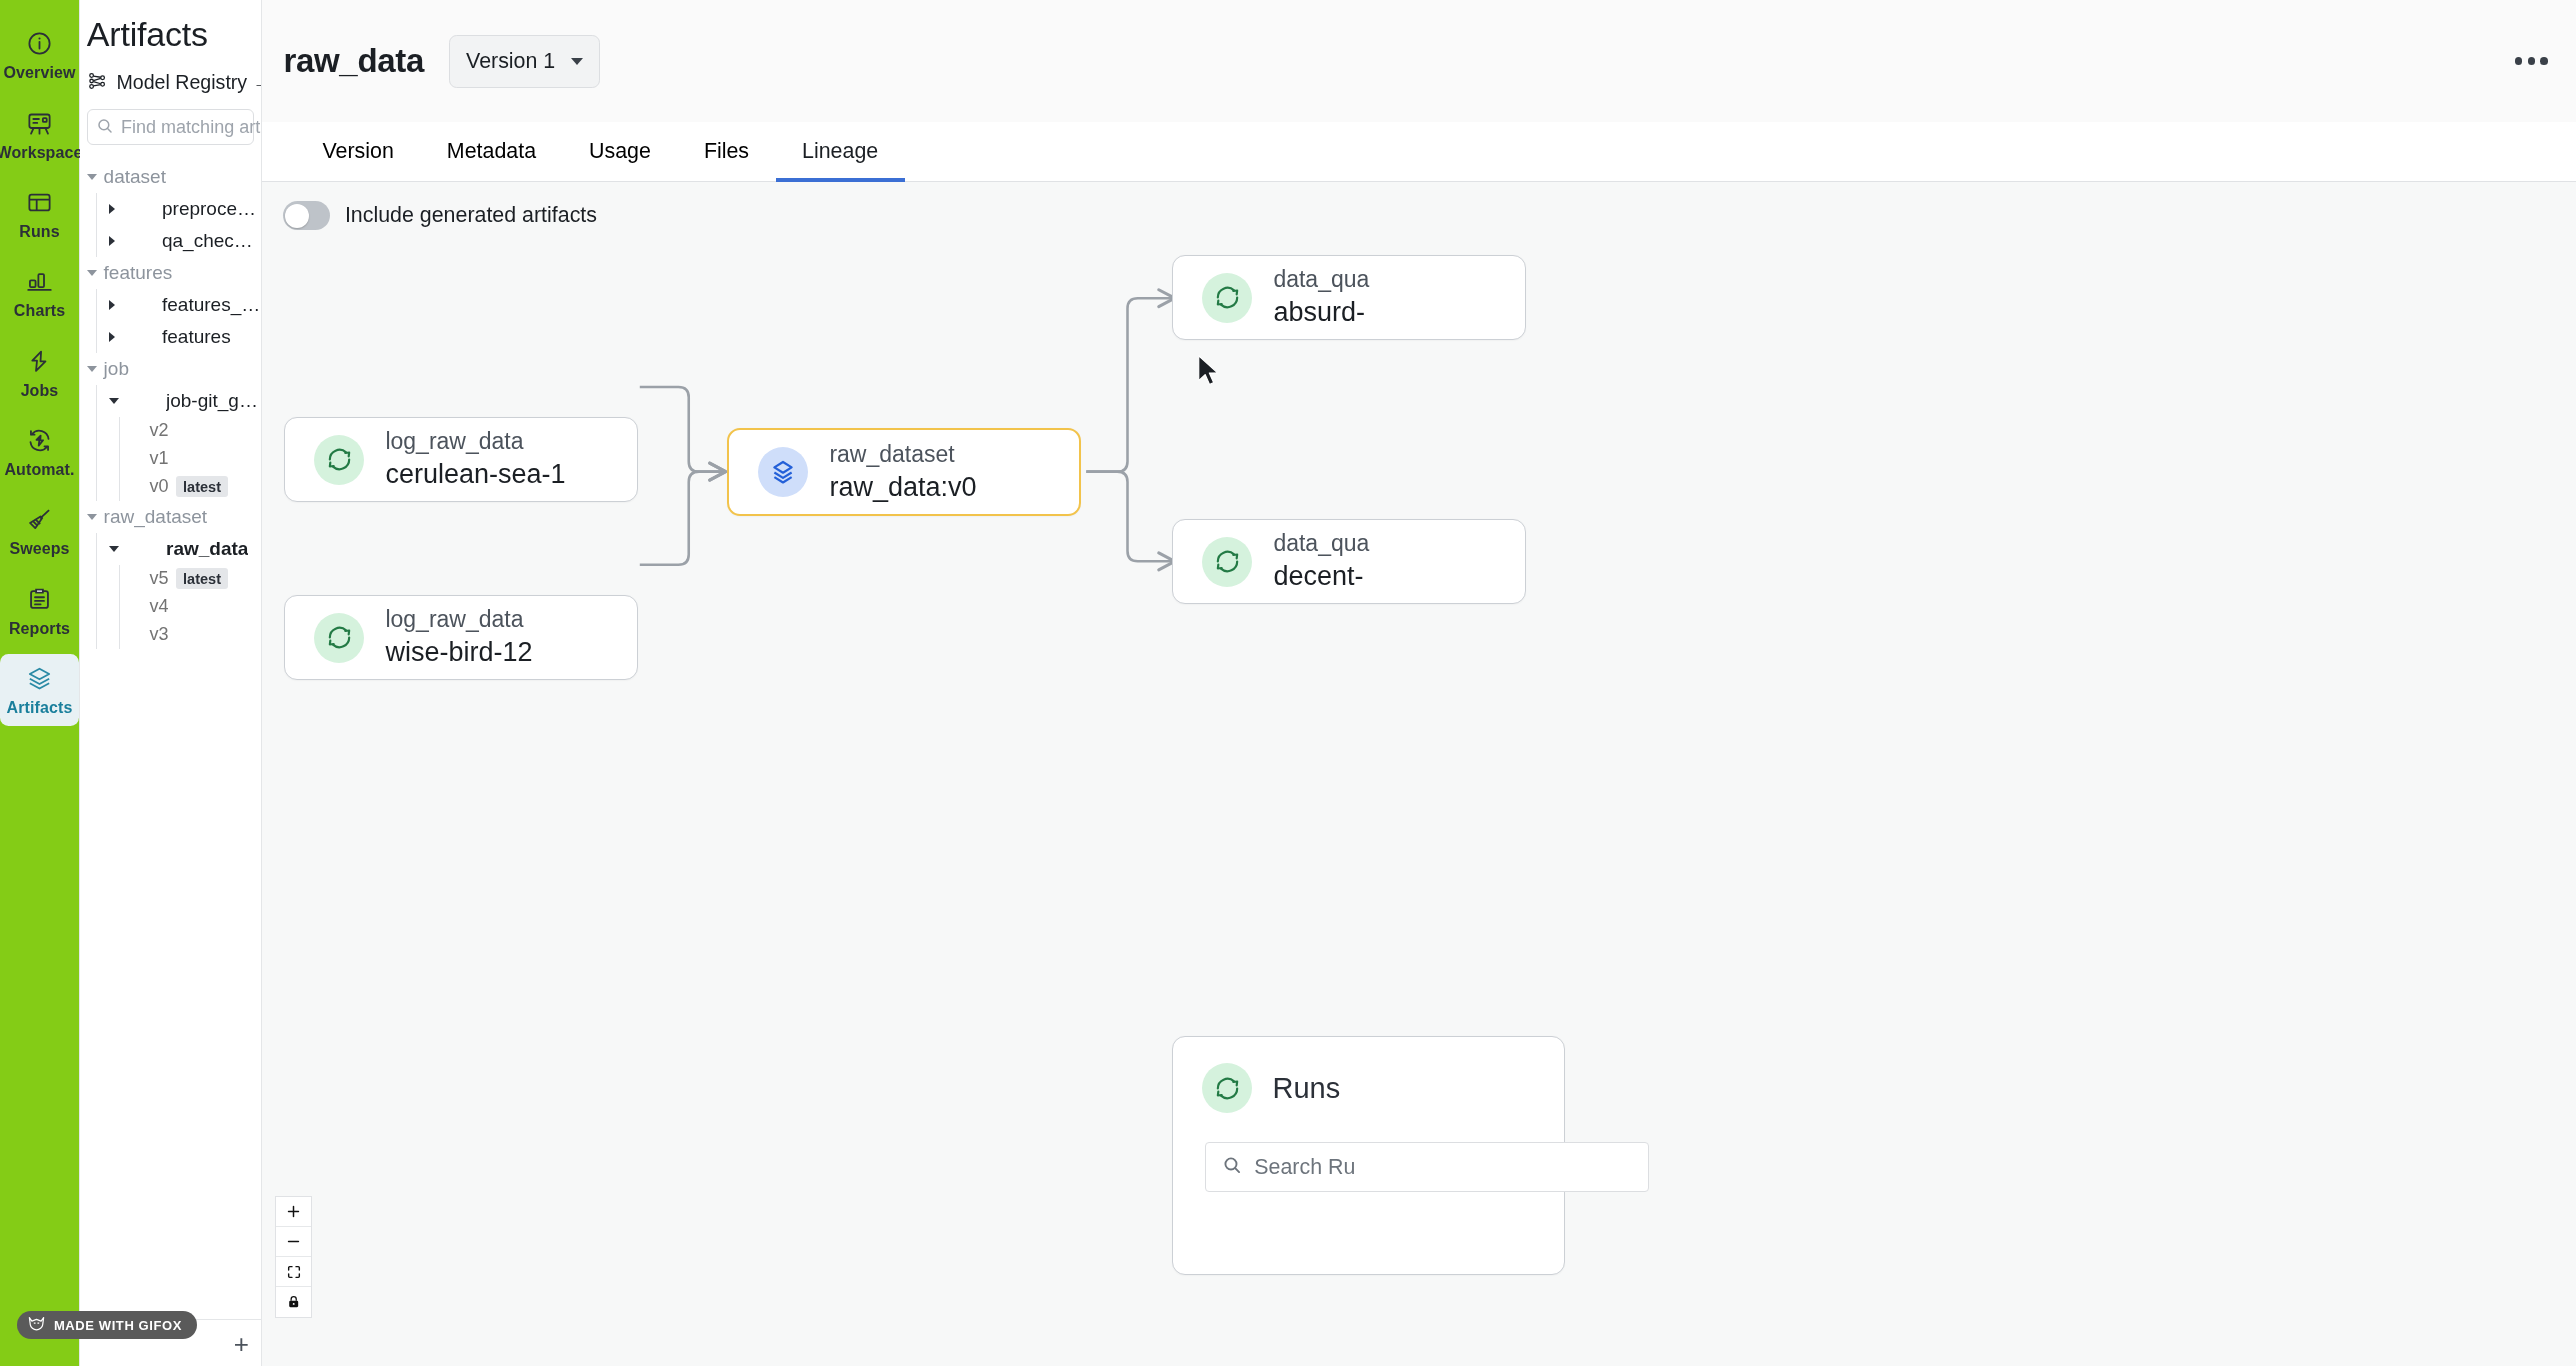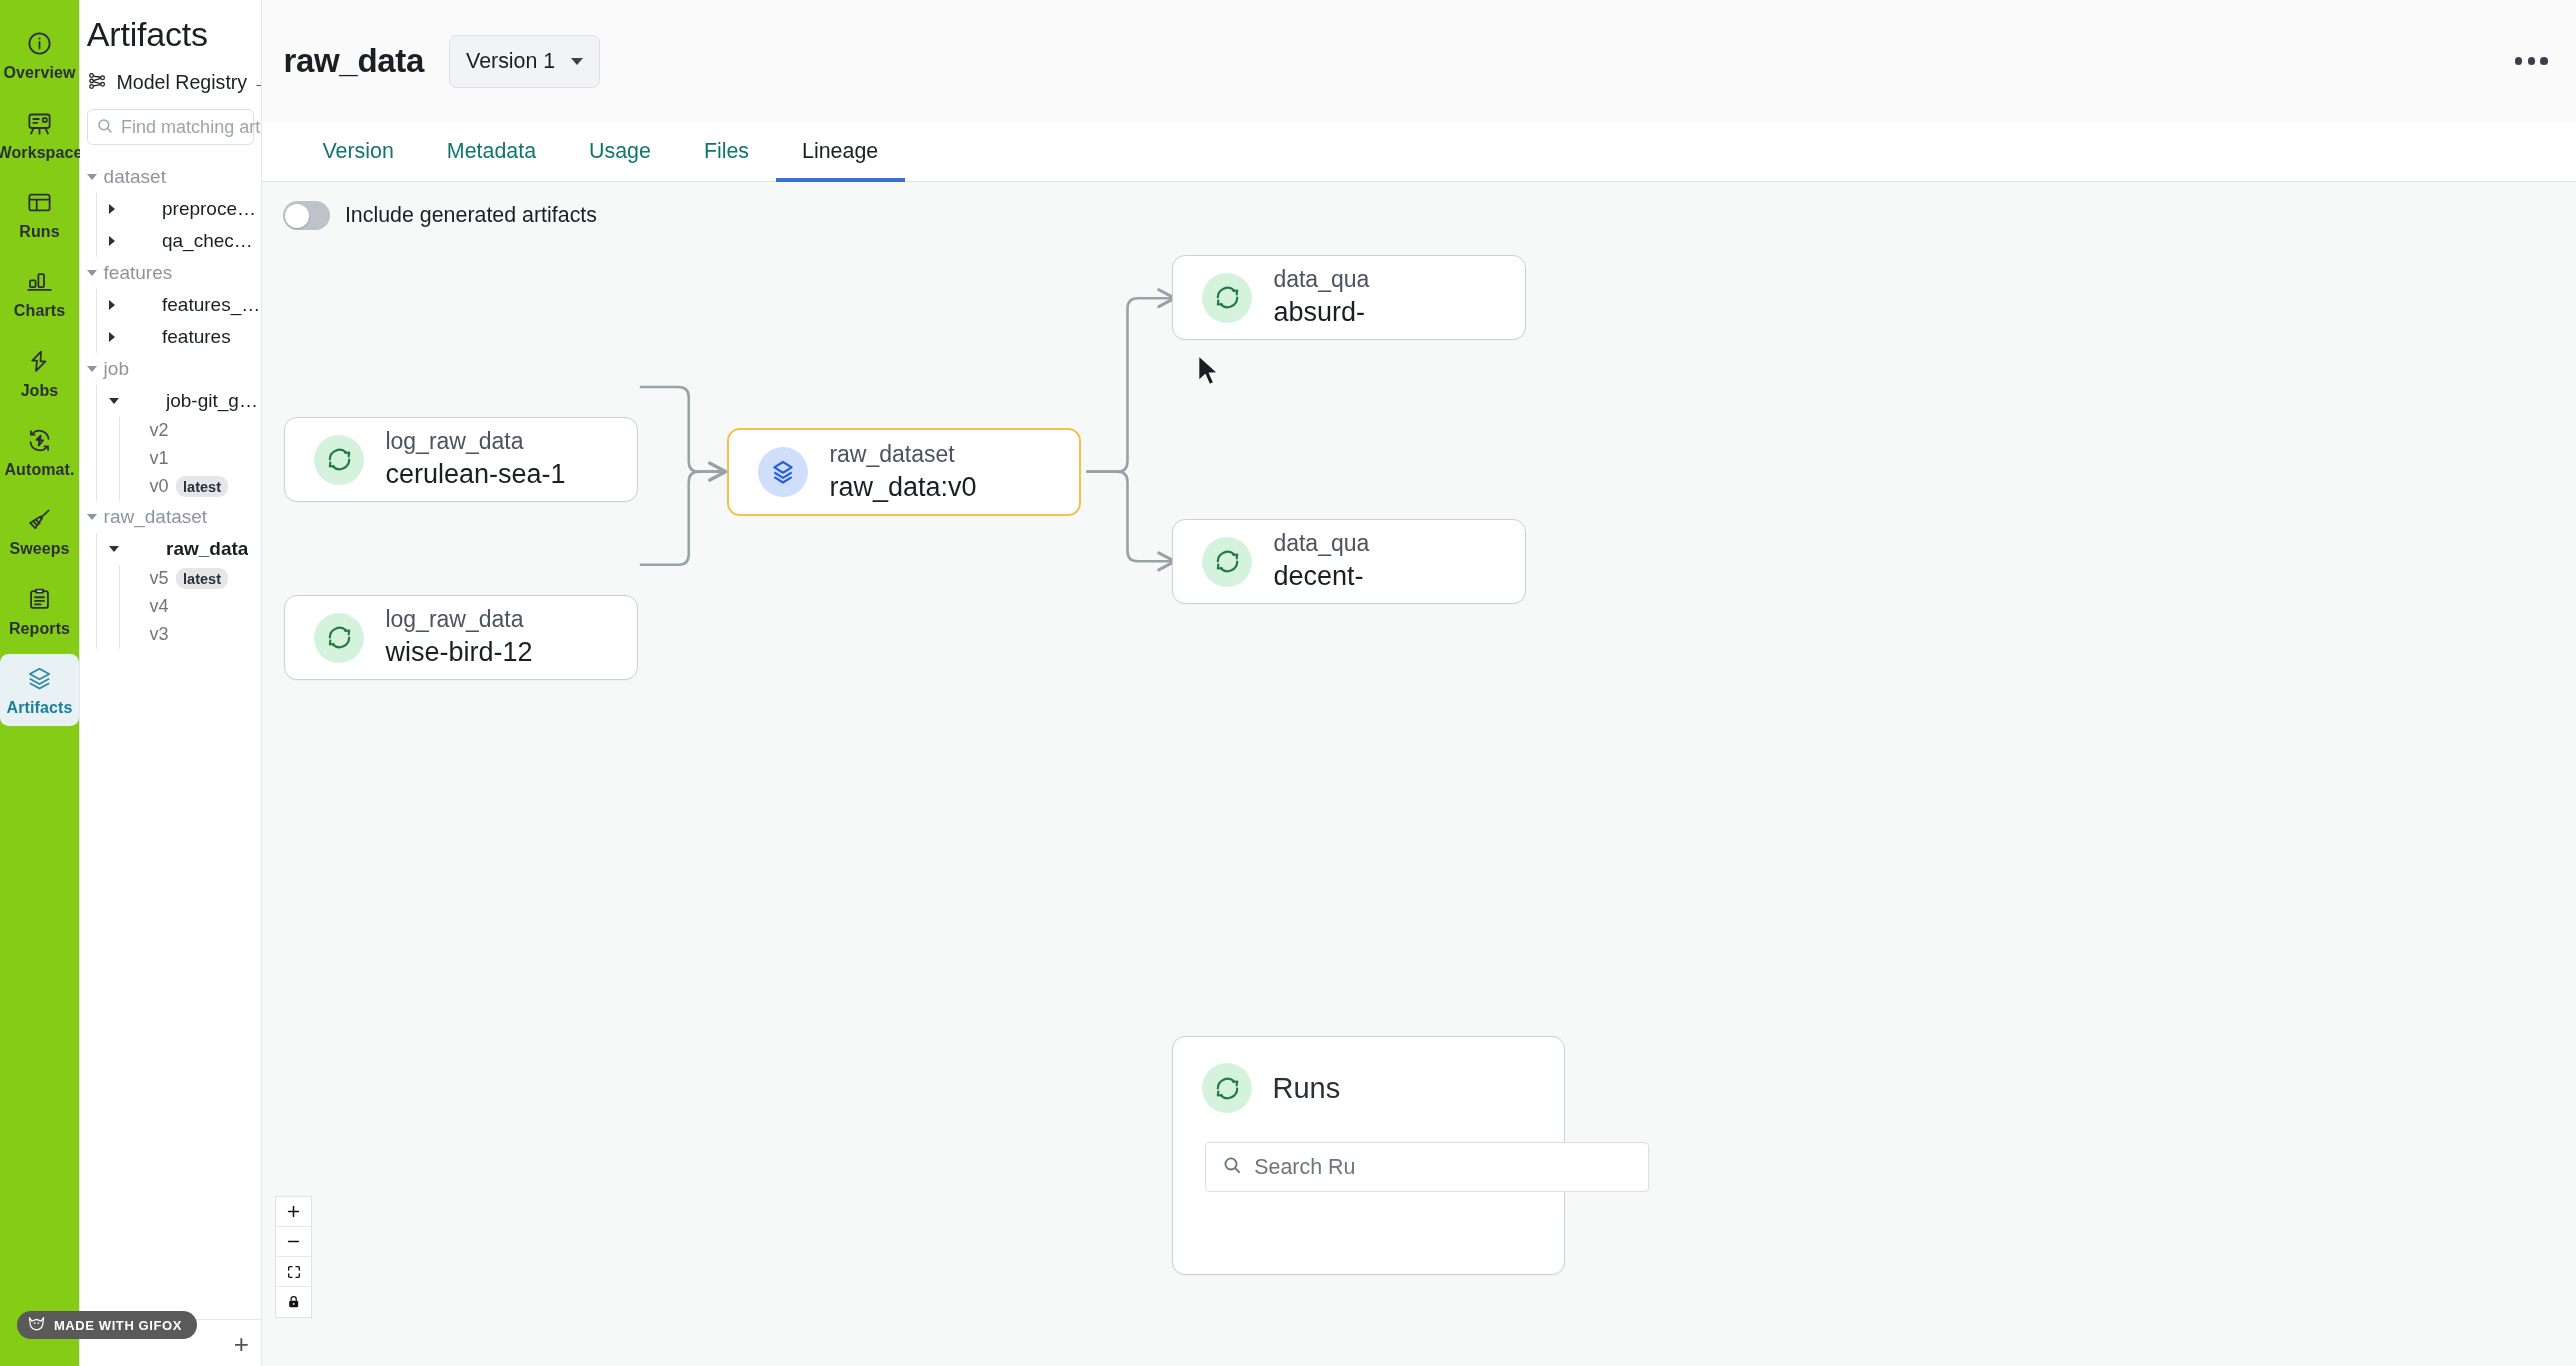--- a/index.html
+++ b/index.html
@@ -77,21 +77,21 @@
   .tcaret-down { width: 0; height: 0; border-left: 5.1px solid transparent; border-right: 5.1px solid transparent; border-top: 6px solid #8d949d; }
   .tcaret-right { width: 0; height: 0; border-top: 5.1px solid transparent; border-bottom: 5.1px solid transparent; border-left: 6.8px solid #2b3038; }
   .tcaret-down-dark { width: 0; height: 0; border-left: 5.1px solid transparent; border-right: 5.1px solid transparent; border-top: 6.8px solid #2b3038; }
   .tchildren { margin-left: 9.4px; border-left: 0.9px solid #e1e3e6; padding-left: 12px; }
   .tnode.bold .lbl { font-weight: 700; }
   .vrow { display: flex; align-items: center; gap: 7.7px; height: 28px; cursor: pointer; }
   .vrow .vlbl { font-size: 18px; color: #737373; margin-left: 18px; }
   .badge-latest {
     background: #e4e6e9; color: #2b3038;
     font-size: 14.5px; font-weight: 700;
-    border-radius: 9px; padding: 2.6px 6.8px;
+    border-radius: 3px; padding: 2.6px 6.8px;
   }
   .sb-truncate { max-width: 152px; overflow: hidden; text-overflow: ellipsis; margin-left: 40px; }
 
   .sb-bottombar {
     position: absolute; bottom: 0; left: 0; right: 0;
     height: 48px; border-top: 0.9px solid #e4e6e8;
     background: #fff;
     display: flex; align-items: center; justify-content: flex-end;
     padding-right: 12px;
   }
@@ -137,21 +137,21 @@
     height: 60px;
     background: #fff;
     border-bottom: 0.9px solid #e0e2e5;
     display: flex; align-items: stretch;
     padding-left: 34px;
     flex-shrink: 0;
   }
   .tab {
     display: flex; align-items: center;
     padding: 0 26.5px;
-    font-size: 21.4px; color: #0f766e;
+    font-size: 21.4px; color: #000000;
     cursor: pointer; position: relative;
   }
   .tab.active { color: #1b1f24; }
   .tab.active::after {
     content: ""; position: absolute; left: 0; right: 0; bottom: -0.9px;
     height: 4.3px; background: #3b6fd4;
   }
 
   
   .canvas {

